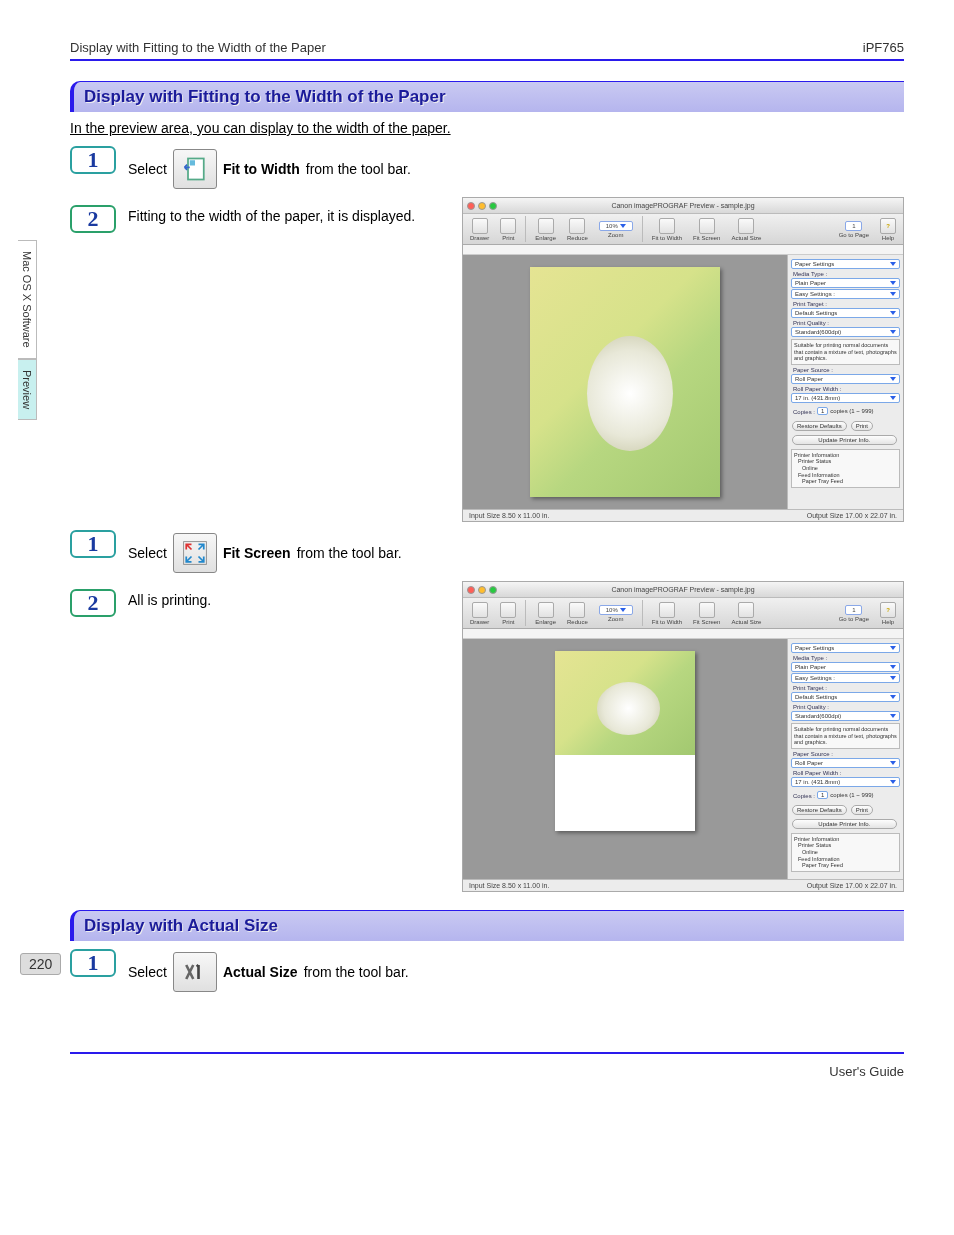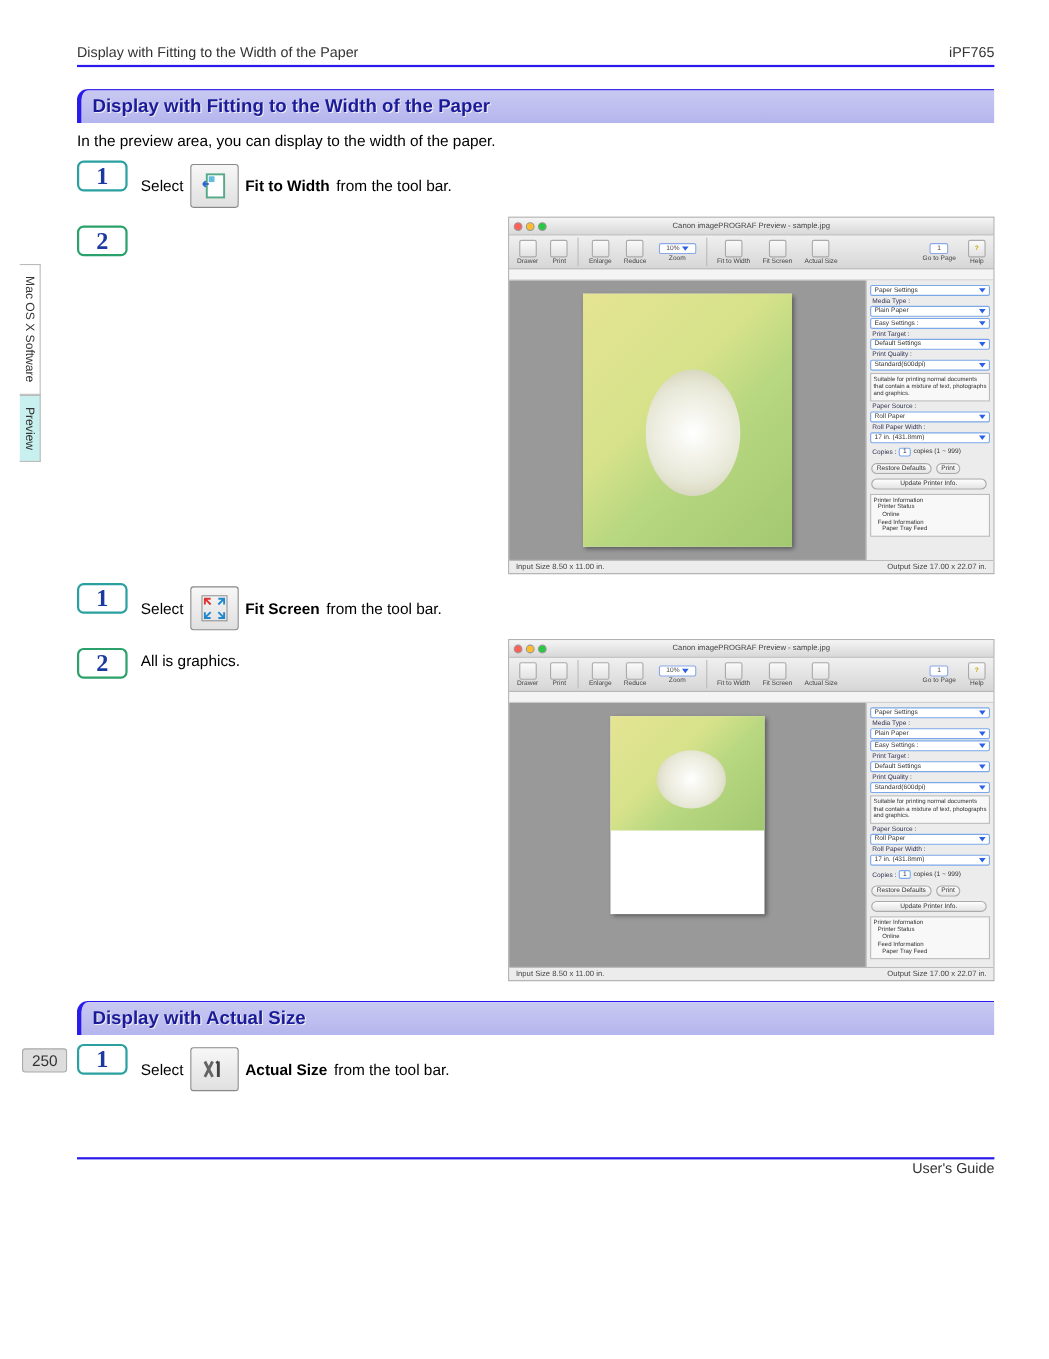--- a/index.html
+++ b/index.html
@@ -53,20 +53,21 @@
     padding: 5px 10px;
     font-weight: bold;
     font-size: 17px;
     color: #1b1b9a;
     text-shadow: 1px 1px 0 #eee;
     margin: 18px 0 8px 0;
   }
   .intro {
     margin: 6px 0 10px 0;
     font-size: 14px;
+    text-decoration: underline;
   }
   .step {
     display: flex;
     align-items: flex-start;
     gap: 12px;
     margin: 8px 0;
   }
   .step-num {
     flex: 0 0 auto;
     width: 46px;
@@ -172,21 +173,21 @@
   .status-row{display:flex;justify-content:space-between;background:#ececec;border-top:1px solid #bbb;padding:2px 6px;font-size:7px;color:#444;}
   .page-num-box{
     position:absolute; left:-2px;
     background:#ddd; border:1px solid #aaa; border-radius:3px;
     padding:2px 8px; font-size:14px; color:#333;
   }
   .footer{
     display:flex;justify-content:flex-end;
     border-top:2px solid #2a1aec;
     margin:60px 0 0 50px;
-    padding-top:0;
+    padding-top:10px;
     font-size:13px;color:#333;
   }
   .pgnum-wrap{position:relative;height:0;}
 </style>
 </head>
 <body>
 
 <div class="hdr-row">
   <span>Display with Fitting to the Width of the Paper</span>
   <span>iPF765</span>
@@ -219,20 +220,23 @@
       <span class="bold">Fit to Width</span>
         <span> from the tool bar.</span>
     </div>
   </div>
 
   <div class="step-row-with-shot">
     <div class="left-col">
       <div class="step">
         <div class="step-num green">
             <span>2</span>
+          </div>
+        <div class="step-body">
+            <span>Fitting to the width of the paper, it is displayed.</span>
           </div>
       </div>
     </div>
 
     <div class="screenshot">
       <div class="titlebar">
         <div class="dots">
             <span class="dot r"></span>
             <span class="dot y"></span>
             <span class="dot g"></span>
@@ -380,21 +384,21 @@
     </div>
   </div>
 
   <div class="step-row-with-shot">
     <div class="left-col">
       <div class="step">
         <div class="step-num green">
             <span>2</span>
           </div>
         <div class="step-body">
-            <span>All is graphics.</span>
+            <span>All is printing.</span>
           </div>
       </div>
     </div>
 
     <div class="screenshot">
       <div class="titlebar">
         <div class="dots">
             <span class="dot r"></span>
             <span class="dot y"></span>
             <span class="dot g"></span>
@@ -517,21 +521,21 @@
       <div class="status-row">
         <span>Input Size 8.50 x 11.00 in.</span>
         <span>Output Size 17.00 x 22.07 in.</span>
       </div>
     </div>
   </div>
 
   <div class="section-head"><span>Display with Actual Size</span></div>
 
   <div class="pgnum-wrap">
-    <div class="page-num-box" style="top:4px;left:-50px;"><span>250</span></div>
+    <div class="page-num-box" style="top:4px;left:-50px;"><span>220</span></div>
   </div>
 
   <div class="step">
     <div class="step-num">
         <span>1</span>
       </div>
     <div class="step-body">
       <span>Select</span>
       <span class="icon-box">
         <svg viewBox="0 0 32 32">

